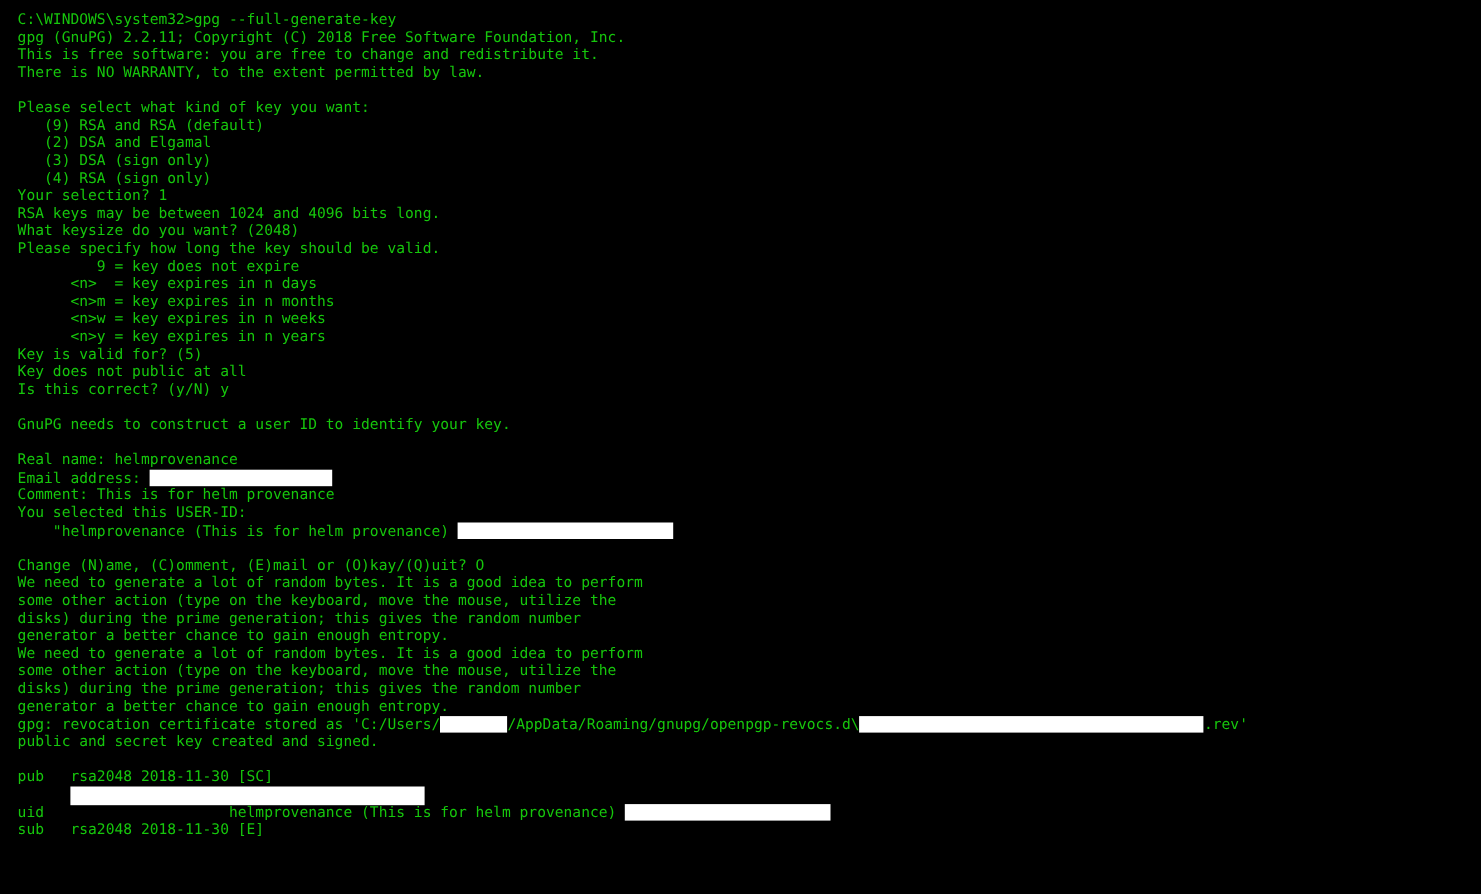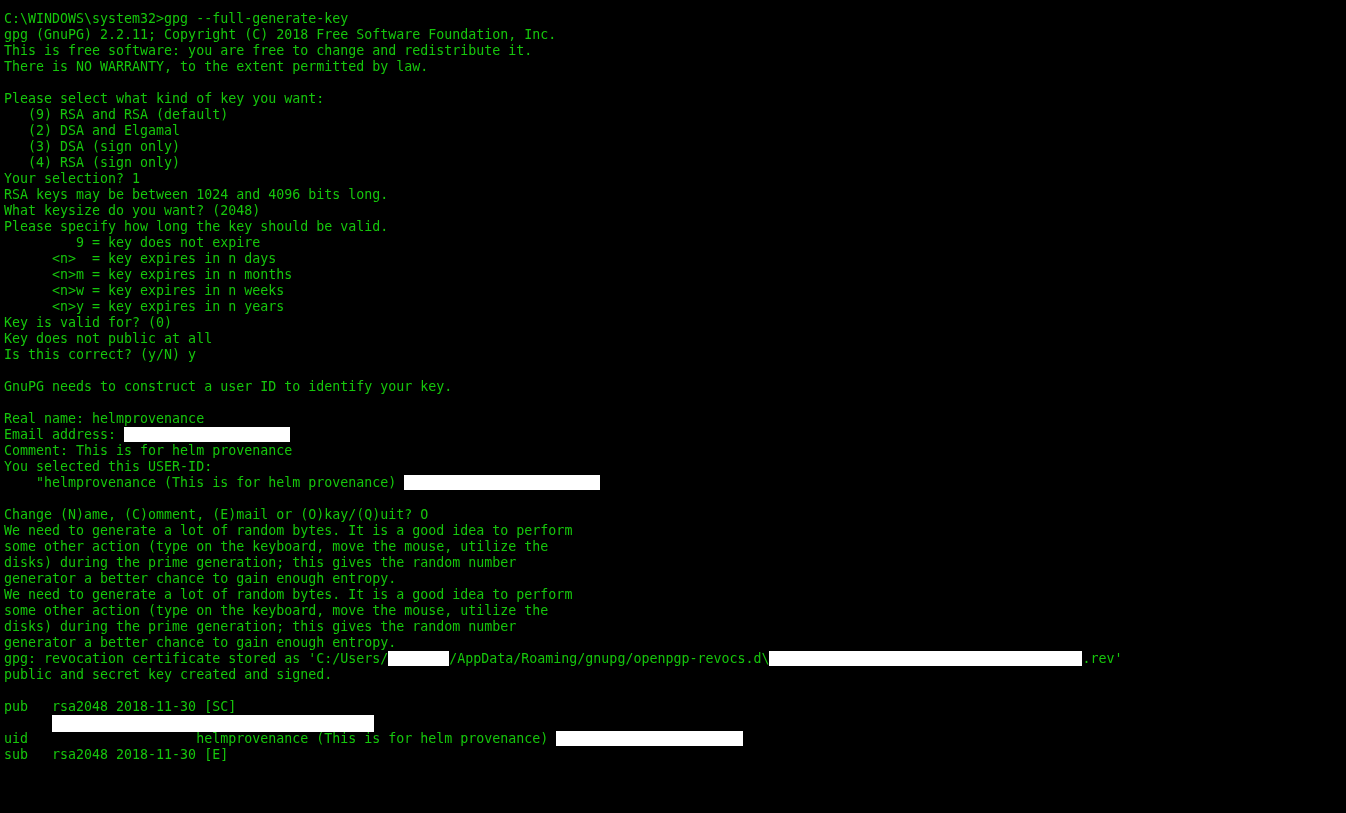--- a/index.html
+++ b/index.html
@@ -16,21 +16,21 @@
   #terminal {
     position: relative;
     width: 1346px;
     height: 813px;
     background: #000000;
     padding: 0;
     box-sizing: border-box;
   }
   .console-body {
     position: absolute;
-    left: 4px;
+    left: 16px;
     top: 11px;
     width: 1113px;
   }
   .line {
     height: 16px;
     line-height: 16px;
     font-size: 13.3px;
     letter-spacing: 0px;
     color: #16c60c;
     white-space: pre;
@@ -77,21 +77,21 @@
     <div class="line"><span class="seg">   (4) RSA (sign only)</span></div>
     <div class="line"><span class="seg">Your selection? 1</span></div>
     <div class="line"><span class="seg">RSA keys may be between 1024 and 4096 bits long.</span></div>
     <div class="line"><span class="seg">What keysize do you want? (2048)</span></div>
     <div class="line"><span class="seg">Please specify how long the key should be valid.</span></div>
     <div class="line"><span class="seg">         9 = key does not expire</span></div>
     <div class="line"><span class="seg">      &lt;n&gt;  = key expires in n days</span></div>
     <div class="line"><span class="seg">      &lt;n&gt;m = key expires in n months</span></div>
     <div class="line"><span class="seg">      &lt;n&gt;w = key expires in n weeks</span></div>
     <div class="line"><span class="seg">      &lt;n&gt;y = key expires in n years</span></div>
-    <div class="line"><span class="seg">Key is valid for? (0)</span></div>
+    <div class="line"><span class="seg">Key is valid for? (5)</span></div>
     <div class="line"><span class="seg">Key does not public at all</span></div>
     <div class="line"><span class="seg">Is this correct? (y/N) y</span></div>
     <div class="line blank"><span class="seg"></span></div>
     <div class="line"><span class="seg">GnuPG needs to construct a user ID to identify your key.</span></div>
     <div class="line blank"><span class="seg"></span></div>
     <div class="line"><span class="seg">Real name: helmprovenance</span></div>
 
     <div class="line"><span class="seg">Email address: </span><span class="redact" style="width: 166px;"></span></div>
 
     <div class="line"><span class="seg">Comment: This is for helm provenance</span></div>

